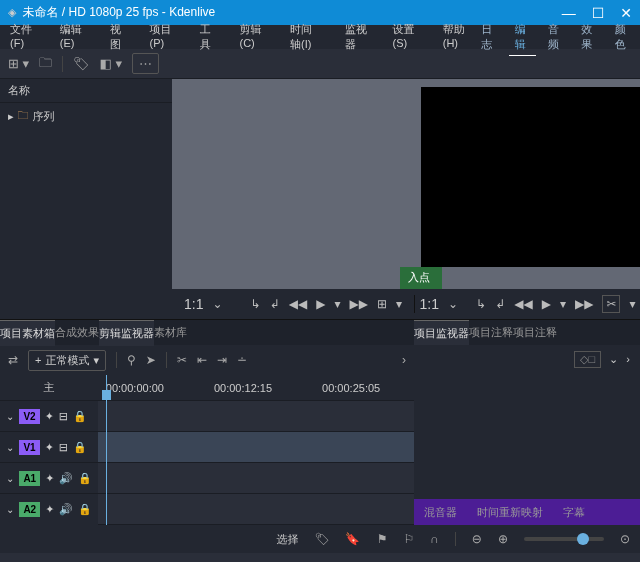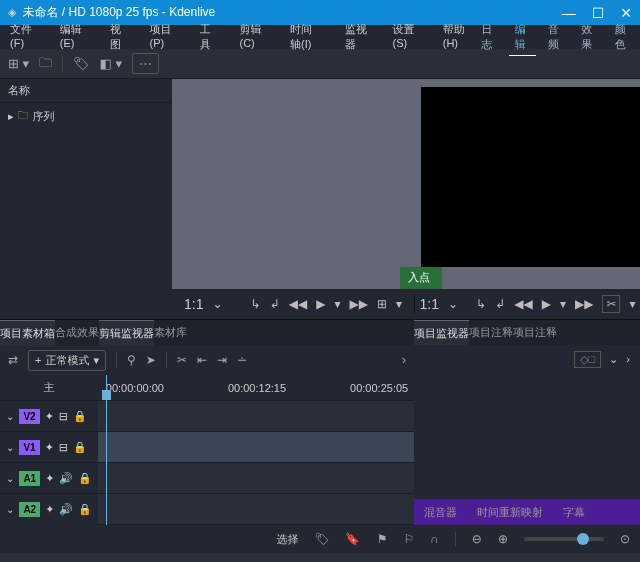--- a/index.html
+++ b/index.html
@@ -45,21 +45,21 @@
 .timeline{background:#232731;height:150px;display:flex}
 .track-heads{width:115px;background:#232731}
 .track-head-top{height:26px;display:flex;align-items:center;justify-content:center;background:#232731;border-bottom:1px solid #1a1d24}
 .track{height:31px;display:flex;align-items:center;gap:5px;padding:0 6px;border-bottom:1px solid #1a1d24}
 .track .chev{cursor:pointer;font-size:10px}
 .track .tlabel{padding:2px 4px;font-size:10px;font-weight:bold;cursor:pointer}
 .track .tlabel.v{background:#8b5cf6;color:#000}
 .track .tlabel.a{background:#4aaa6a;color:#000}
 .track .tico{cursor:pointer;font-size:11px}
 .tl-canvas{flex:1;background:#2a2e39;position:relative}
-.tl-ruler{height:26px;background:#232731;display:flex;align-items:center;gap:64px;padding-left:8px;border-bottom:1px solid #1a1d24;font-size:10px;color:#888}
+.tl-ruler{height:26px;background:#232731;display:flex;align-items:center;gap:50px;padding-left:8px;border-bottom:1px solid #1a1d24;font-size:10px;color:#888}
 .tl-playhead{position:absolute;top:0;left:8px;width:1px;height:100%;background:#6ab0e0}
 .tl-playhead::before{content:"";position:absolute;top:15px;left:-4px;width:9px;height:10px;background:#6ab0e0}
 .tl-row{height:31px;border-bottom:1px solid #1a1d24}
 .tl-row.sel{background:#3a4556}
 .right-panel{background:#232731;height:180px;position:relative}
 .rp-top{height:28px;display:flex;align-items:center;justify-content:flex-end;padding:0 10px;gap:8px}
 .rp-top .ico{cursor:pointer;color:#888;border:1px solid #555;padding:1px 5px}
 .bottom-tabs{position:absolute;bottom:0;left:0;right:0;background:#4c1d95;height:26px;display:flex;align-items:center}
 .bottom-tabs .tab{padding:5px 10px;cursor:pointer;color:#999;font-size:11px}
 .bottom-tabs .tab.active{background:#2a2e39;color:#ddd;border-top:1px solid #666}

